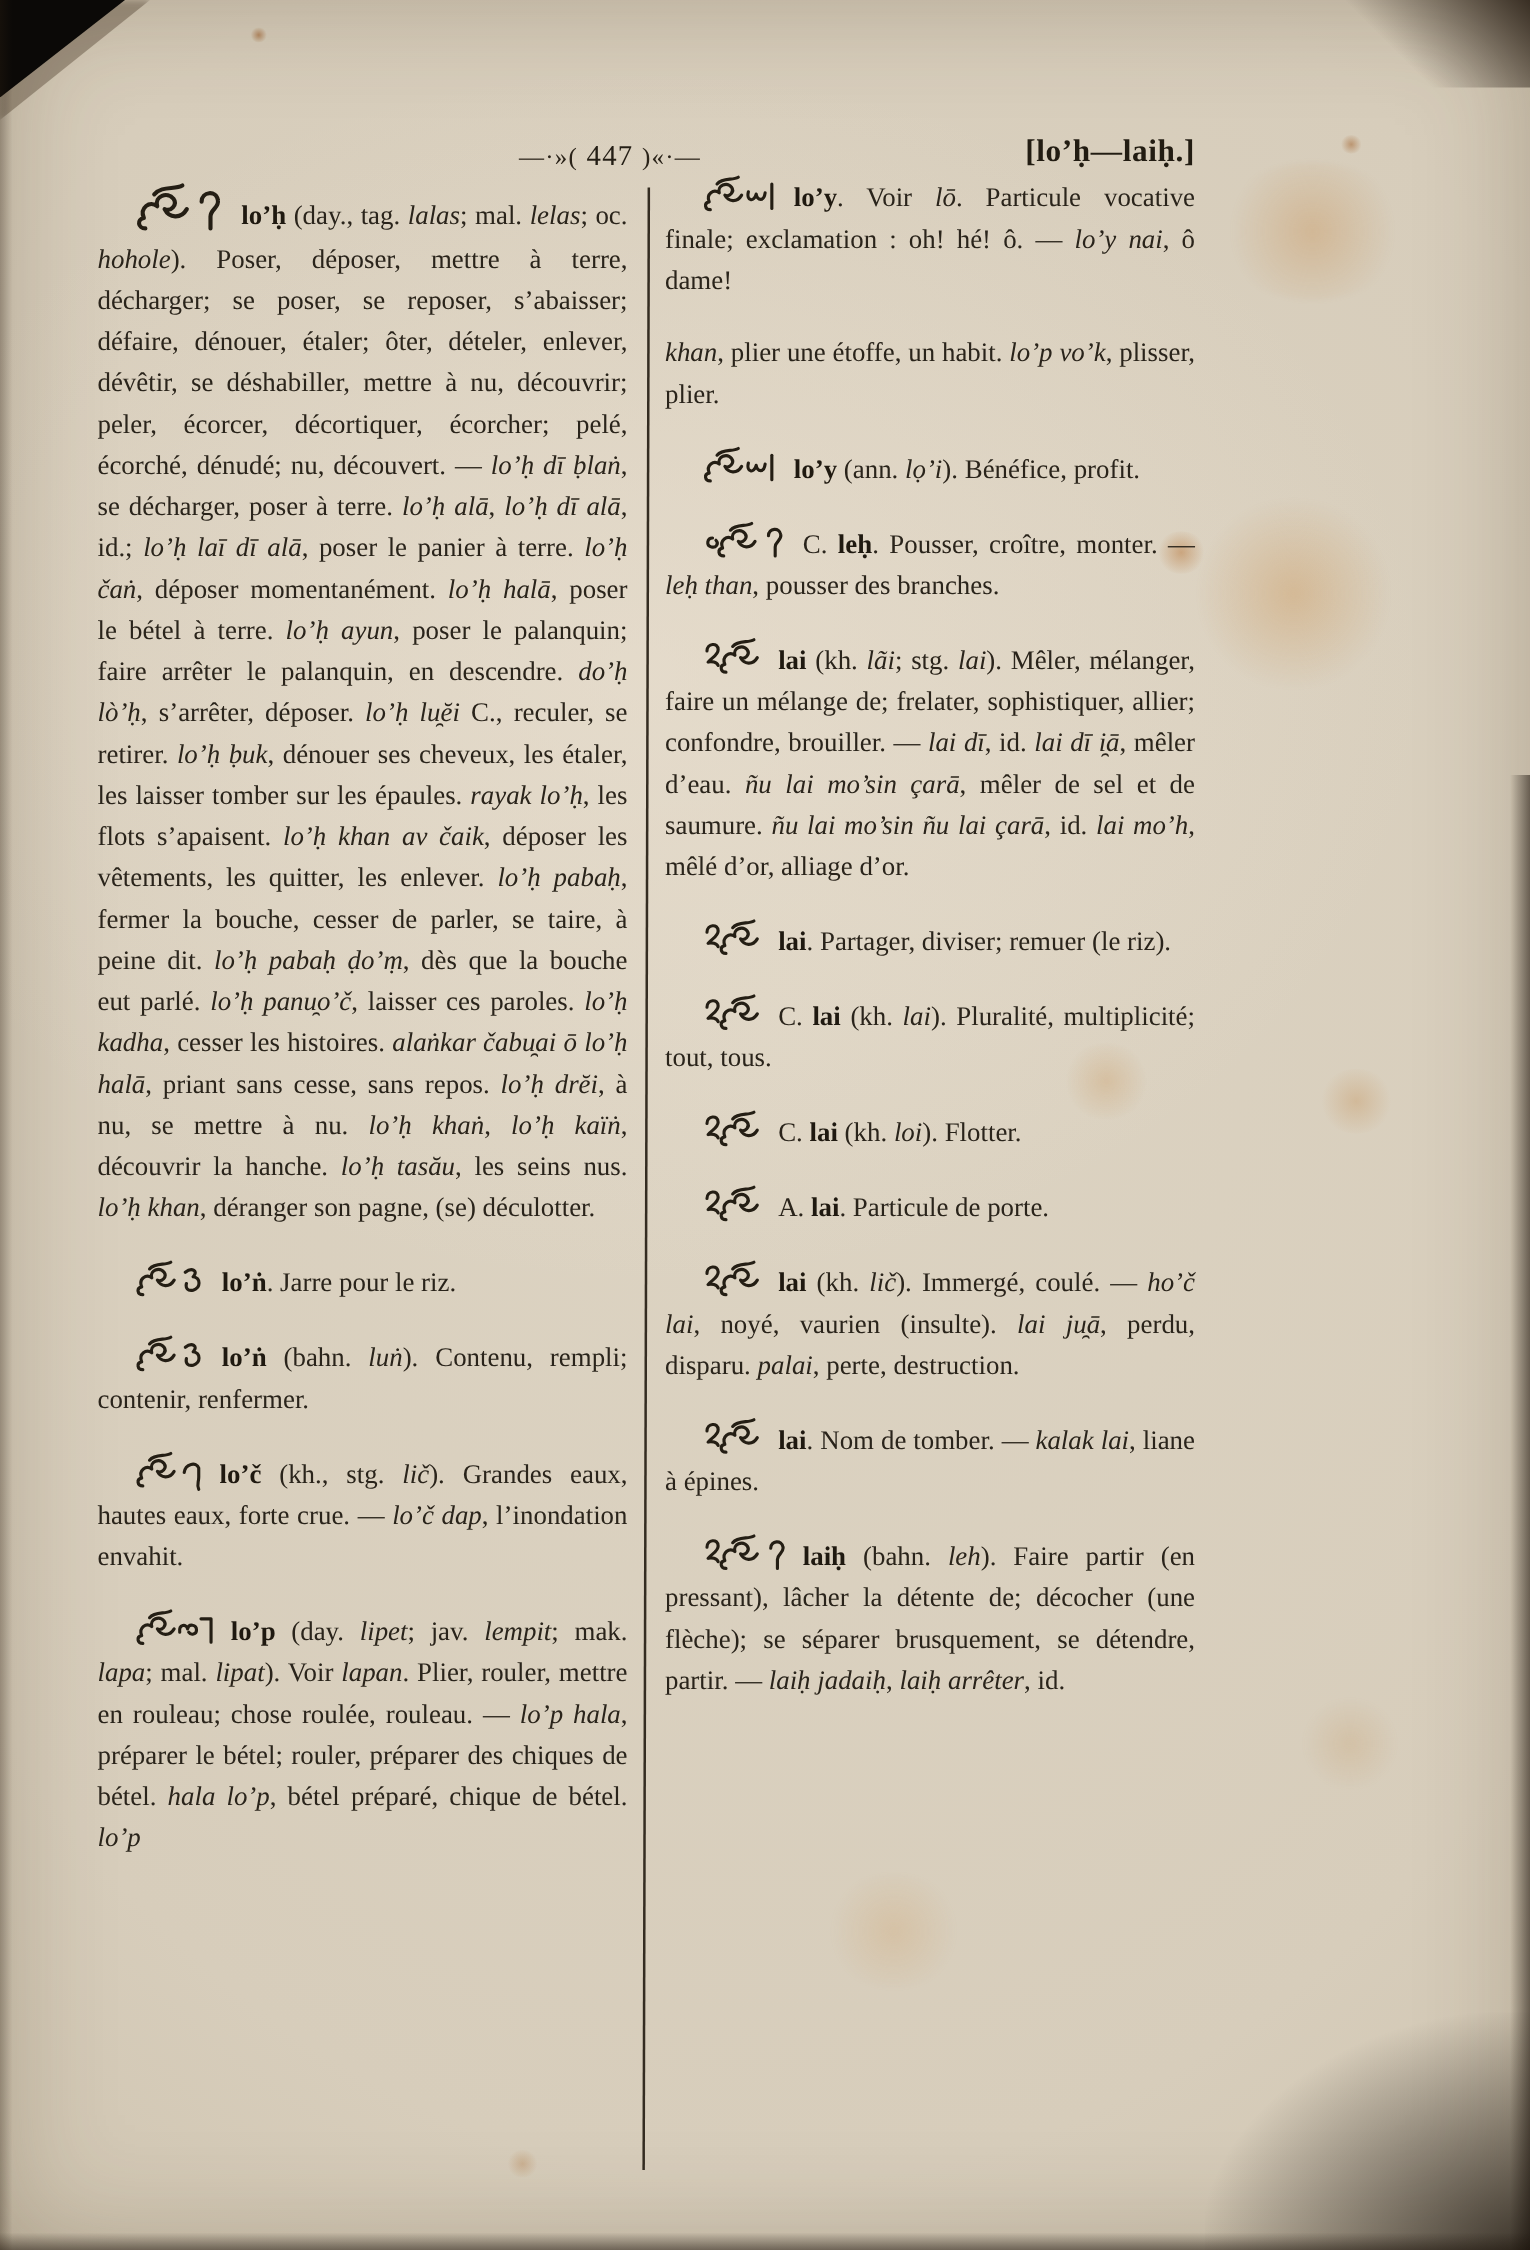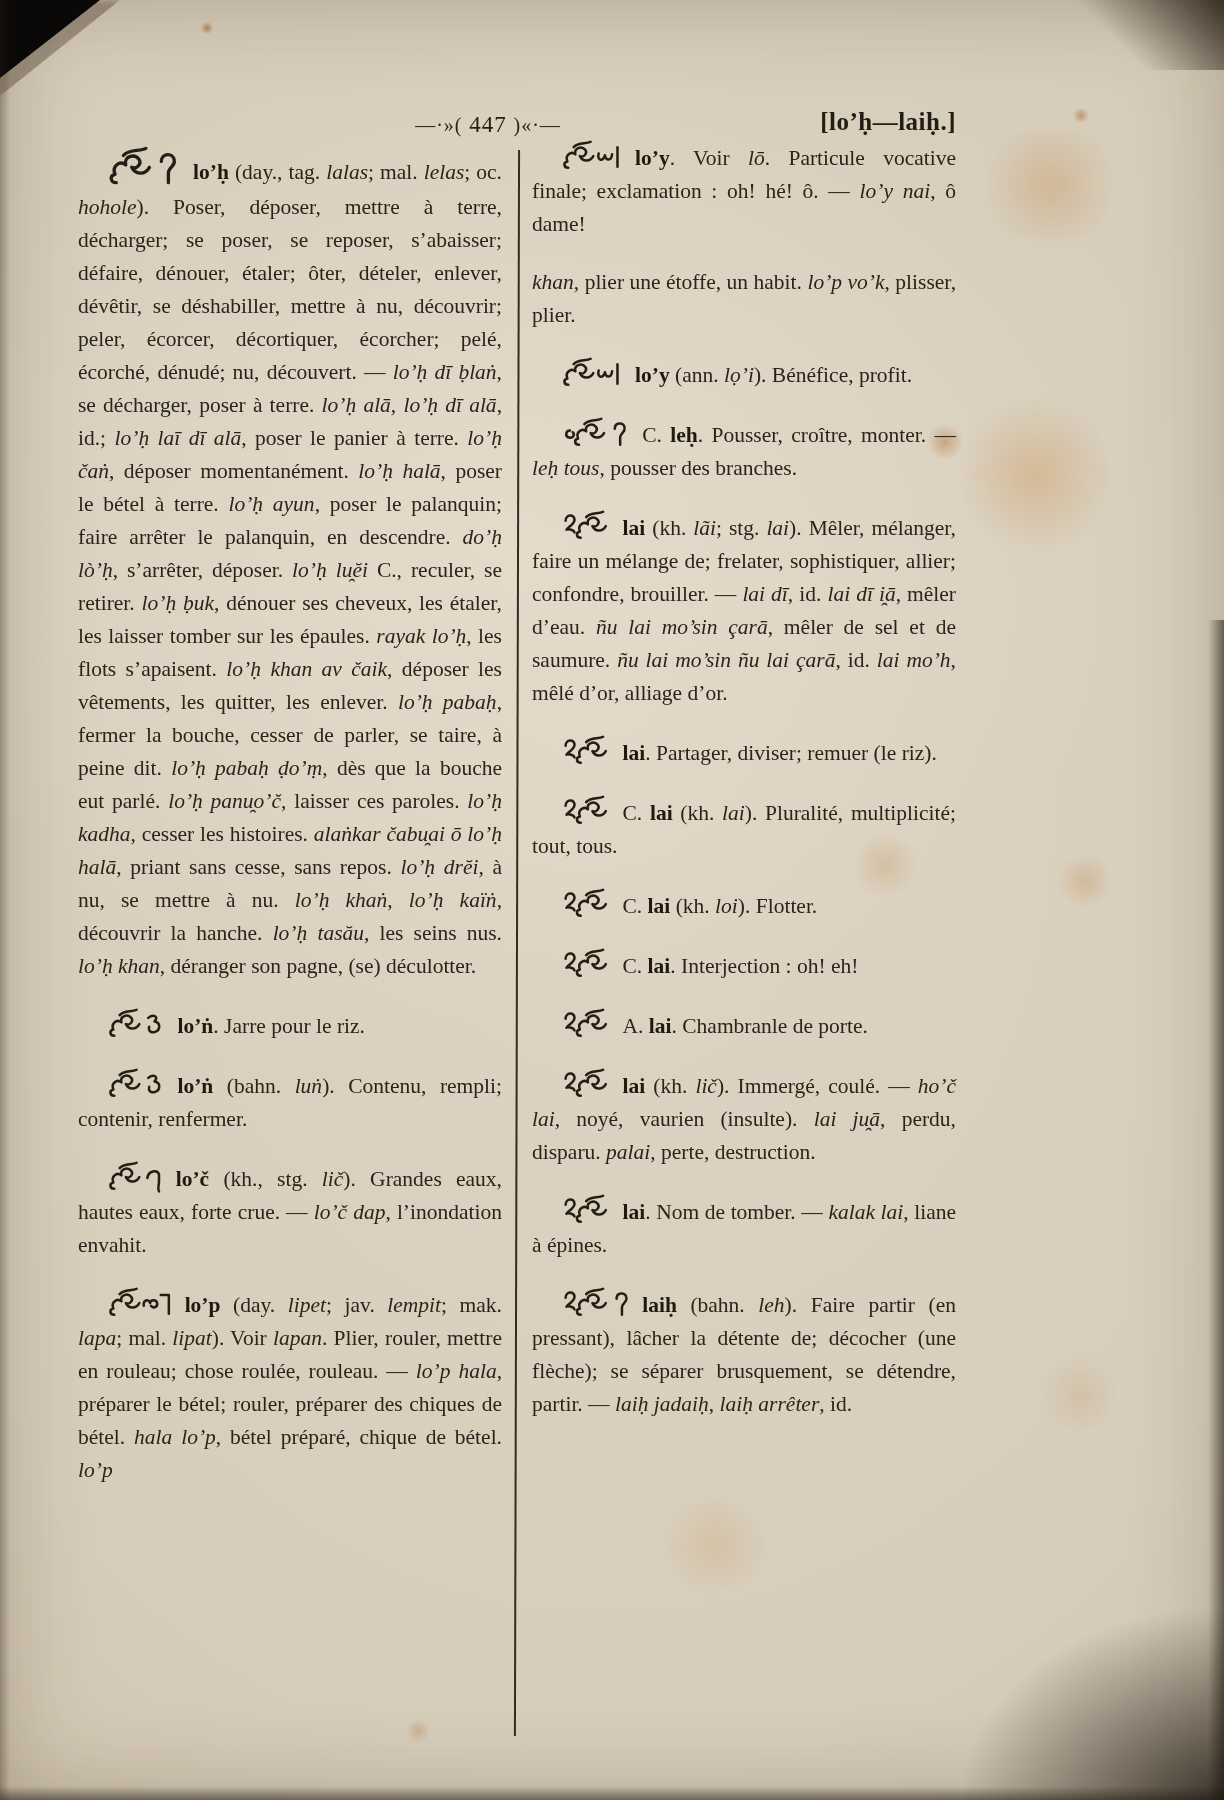--- a/index.html
+++ b/index.html
@@ -120,21 +120,21 @@
           <path d="M7,31 C2,31 1,25 6,24 C3,17 10,12 15,16 C13,9 22,6 26,11 C29,15 24,20 20,18 C23,24 31,25 35,18"></path>
           <path d="M13,8 C18,2 27,5 32,2"></path>
           <path d="M41,15 C39,23 46,25 48,17 C49,23 55,24 56,16"></path>
           <path d="M62,8 L62,30"></path>
         </svg><span class="hw">lo’y</span><span> (ann. </span><span class="it">lọ’i</span><span>). Bénéfice, profit.</span></p>
       <p class="entry"><svg viewBox="0 0 74 38" class="glyph" style="width: 66.2105px;">
           <path d="M9,15 C4,15 3,22 8,23 C12,24 15,20 12,17"></path>
           <path d="M7,31 C2,31 1,25 6,24 C3,17 10,12 15,16 C13,9 22,6 26,11 C29,15 24,20 20,18 C23,24 31,25 35,18" transform="translate(12,0)"></path>
           <path d="M13,8 C18,2 27,5 32,2" transform="translate(12,0)"></path>
           <path d="M45,13 C45,6 55,5 56,12 C57,17 51,18 51,23 L51,31" transform="translate(14,0)"></path>
-        </svg><span>C. </span><span class="hw">leḥ</span><span>. Pousser, croître, monter. — </span><span class="it">leḥ tous</span><span>, pousser des branches.</span></p>
+        </svg><span>C. </span><span class="hw">leḥ</span><span>. Pousser, croître, monter. — </span><span class="it">leḥ than</span><span>, pousser des branches.</span></p>
       <p class="entry"><svg viewBox="0 0 52 38" class="glyph" style="width: 46.5263px;">
           <path d="M4,12 C4,5 14,4 14,11 C14,16 8,18 5,22 C8,21 13,22 14,25"></path>
           <path d="M7,31 C2,31 1,25 6,24 C3,17 10,12 15,16 C13,9 22,6 26,11 C29,15 24,20 20,18 C23,24 31,25 35,18" transform="translate(14,0)"></path>
           <path d="M13,8 C18,2 27,5 32,2" transform="translate(14,0)"></path>
         </svg><span class="hw">lai</span><span> (kh. </span><span class="it">lãi</span><span>; stg. </span><span class="it">lai</span><span>). Mêler, mélanger, faire un mélange de; frelater, sophistiquer, allier; confondre, brouiller. — </span><span class="it">lai dī</span><span>, id. </span><span class="it">lai dī i̯ā</span><span>, mêler d’eau. </span><span class="it">ñu lai mo’sin çarā</span><span>, mêler de sel et de saumure. </span><span class="it">ñu lai mo’sin ñu lai çarā</span><span>, id. </span><span class="it">lai mo’h</span><span>, mêlé d’or, alliage d’or.</span></p>
       <p class="entry"><svg viewBox="0 0 52 38" class="glyph" style="width: 46.5263px;">
           <path d="M4,12 C4,5 14,4 14,11 C14,16 8,18 5,22 C8,21 13,22 14,25"></path>
           <path d="M7,31 C2,31 1,25 6,24 C3,17 10,12 15,16 C13,9 22,6 26,11 C29,15 24,20 20,18 C23,24 31,25 35,18" transform="translate(14,0)"></path>
           <path d="M13,8 C18,2 27,5 32,2" transform="translate(14,0)"></path>
         </svg><span class="hw">lai</span><span>. Partager, diviser; remuer (le riz).</span></p>
@@ -145,26 +145,21 @@
         </svg><span>C. </span><span class="hw">lai</span><span> (kh. </span><span class="it">lai</span><span>). Pluralité, multiplicité; tout, tous.</span></p>
       <p class="entry"><svg viewBox="0 0 52 38" class="glyph" style="width: 46.5263px;">
           <path d="M4,12 C4,5 14,4 14,11 C14,16 8,18 5,22 C8,21 13,22 14,25"></path>
           <path d="M7,31 C2,31 1,25 6,24 C3,17 10,12 15,16 C13,9 22,6 26,11 C29,15 24,20 20,18 C23,24 31,25 35,18" transform="translate(14,0)"></path>
           <path d="M13,8 C18,2 27,5 32,2" transform="translate(14,0)"></path>
         </svg><span>C. </span><span class="hw">lai</span><span> (kh. </span><span class="it">loi</span><span>). Flotter.</span></p>
       <p class="entry"><svg viewBox="0 0 52 38" class="glyph" style="width: 46.5263px;">
           <path d="M4,12 C4,5 14,4 14,11 C14,16 8,18 5,22 C8,21 13,22 14,25"></path>
           <path d="M7,31 C2,31 1,25 6,24 C3,17 10,12 15,16 C13,9 22,6 26,11 C29,15 24,20 20,18 C23,24 31,25 35,18" transform="translate(14,0)"></path>
           <path d="M13,8 C18,2 27,5 32,2" transform="translate(14,0)"></path>
-        </svg><span>C. </span><span class="hw">lai</span><span>. Interjection : oh! eh!</span></p>
-      <p class="entry"><svg viewBox="0 0 52 38" class="glyph" style="width: 46.5263px;">
-          <path d="M4,12 C4,5 14,4 14,11 C14,16 8,18 5,22 C8,21 13,22 14,25"></path>
-          <path d="M7,31 C2,31 1,25 6,24 C3,17 10,12 15,16 C13,9 22,6 26,11 C29,15 24,20 20,18 C23,24 31,25 35,18" transform="translate(14,0)"></path>
-          <path d="M13,8 C18,2 27,5 32,2" transform="translate(14,0)"></path>
-        </svg><span>A. </span><span class="hw">lai</span><span>. Chambranle de porte.</span></p>
+        </svg><span>A. </span><span class="hw">lai</span><span>. Particule de porte.</span></p>
       <p class="entry"><svg viewBox="0 0 52 38" class="glyph" style="width: 46.5263px;">
           <path d="M4,12 C4,5 14,4 14,11 C14,16 8,18 5,22 C8,21 13,22 14,25"></path>
           <path d="M7,31 C2,31 1,25 6,24 C3,17 10,12 15,16 C13,9 22,6 26,11 C29,15 24,20 20,18 C23,24 31,25 35,18" transform="translate(14,0)"></path>
           <path d="M13,8 C18,2 27,5 32,2" transform="translate(14,0)"></path>
         </svg><span class="hw">lai</span><span> (kh. </span><span class="it">lič</span><span>). Immergé, coulé. — </span><span class="it">ho’č lai</span><span>, noyé, vaurien (insulte). </span><span class="it">lai ju̯ā</span><span>, perdu, disparu. </span><span class="it">palai</span><span>, perte, destruction.</span></p>
       <p class="entry"><svg viewBox="0 0 52 38" class="glyph" style="width: 46.5263px;">
           <path d="M4,12 C4,5 14,4 14,11 C14,16 8,18 5,22 C8,21 13,22 14,25"></path>
           <path d="M7,31 C2,31 1,25 6,24 C3,17 10,12 15,16 C13,9 22,6 26,11 C29,15 24,20 20,18 C23,24 31,25 35,18" transform="translate(14,0)"></path>
           <path d="M13,8 C18,2 27,5 32,2" transform="translate(14,0)"></path>
         </svg><span class="hw">lai</span><span>. Nom de tomber. — </span><span class="it">kalak lai</span><span>, liane à épines.</span></p>

